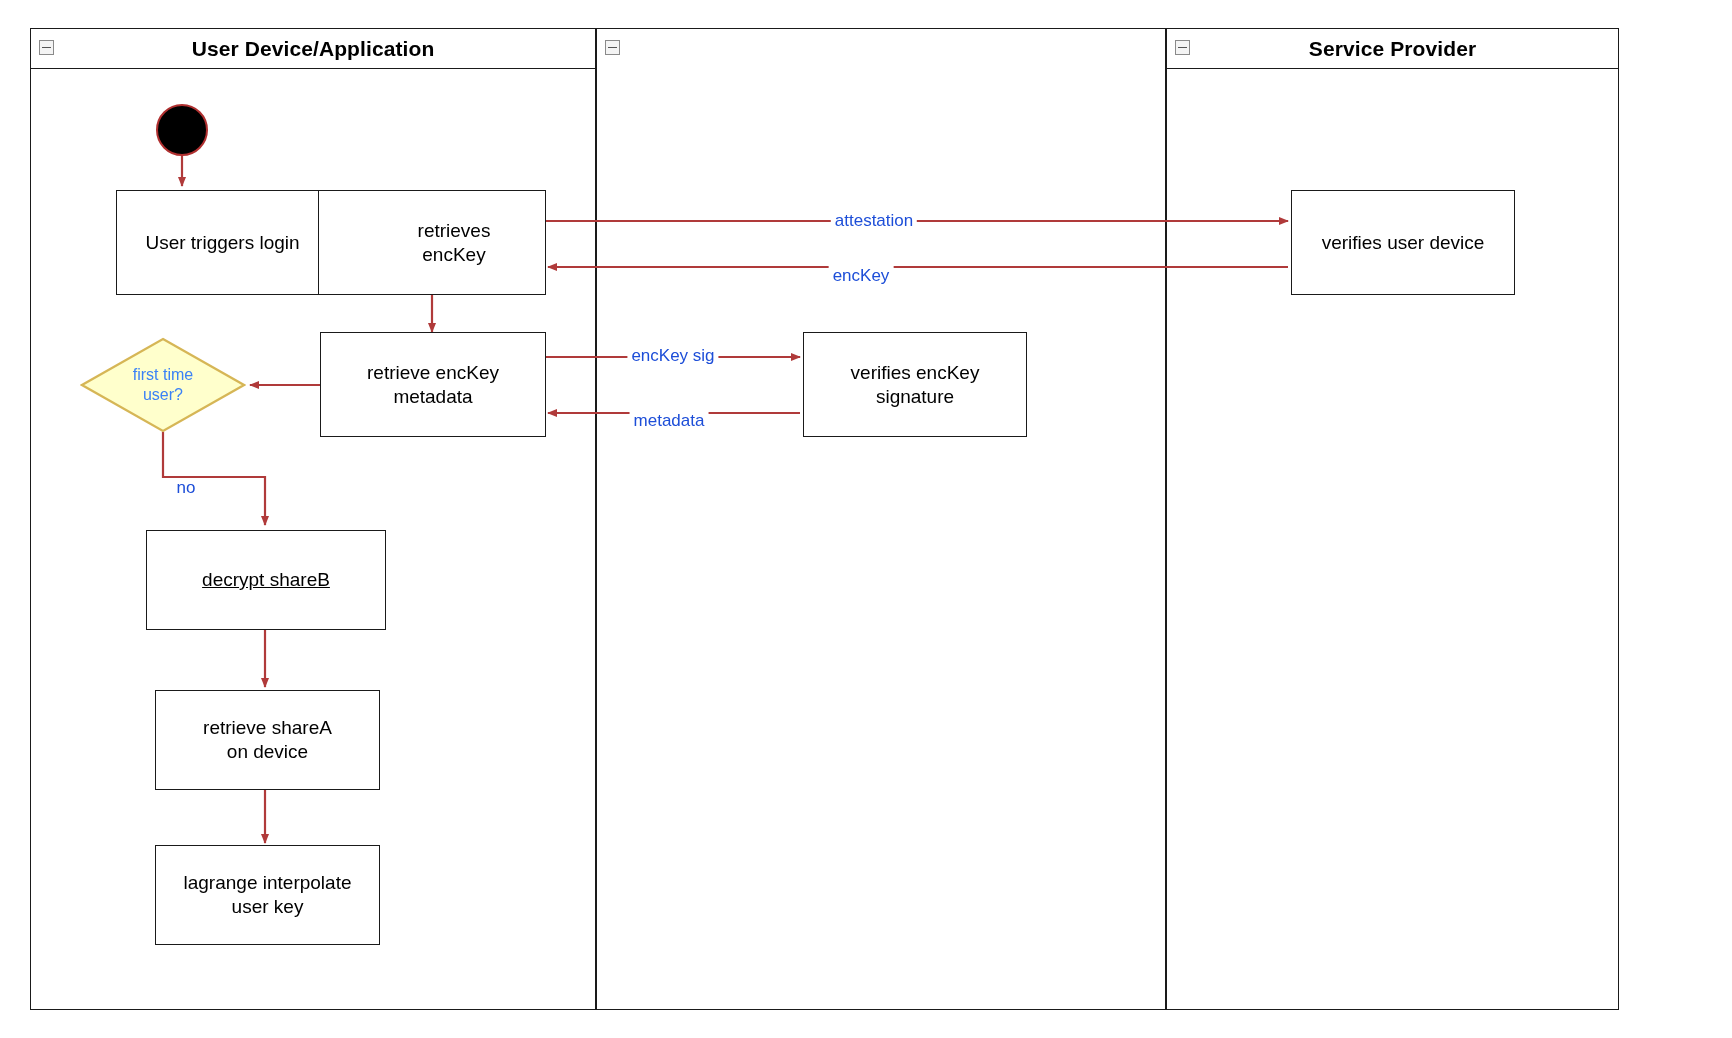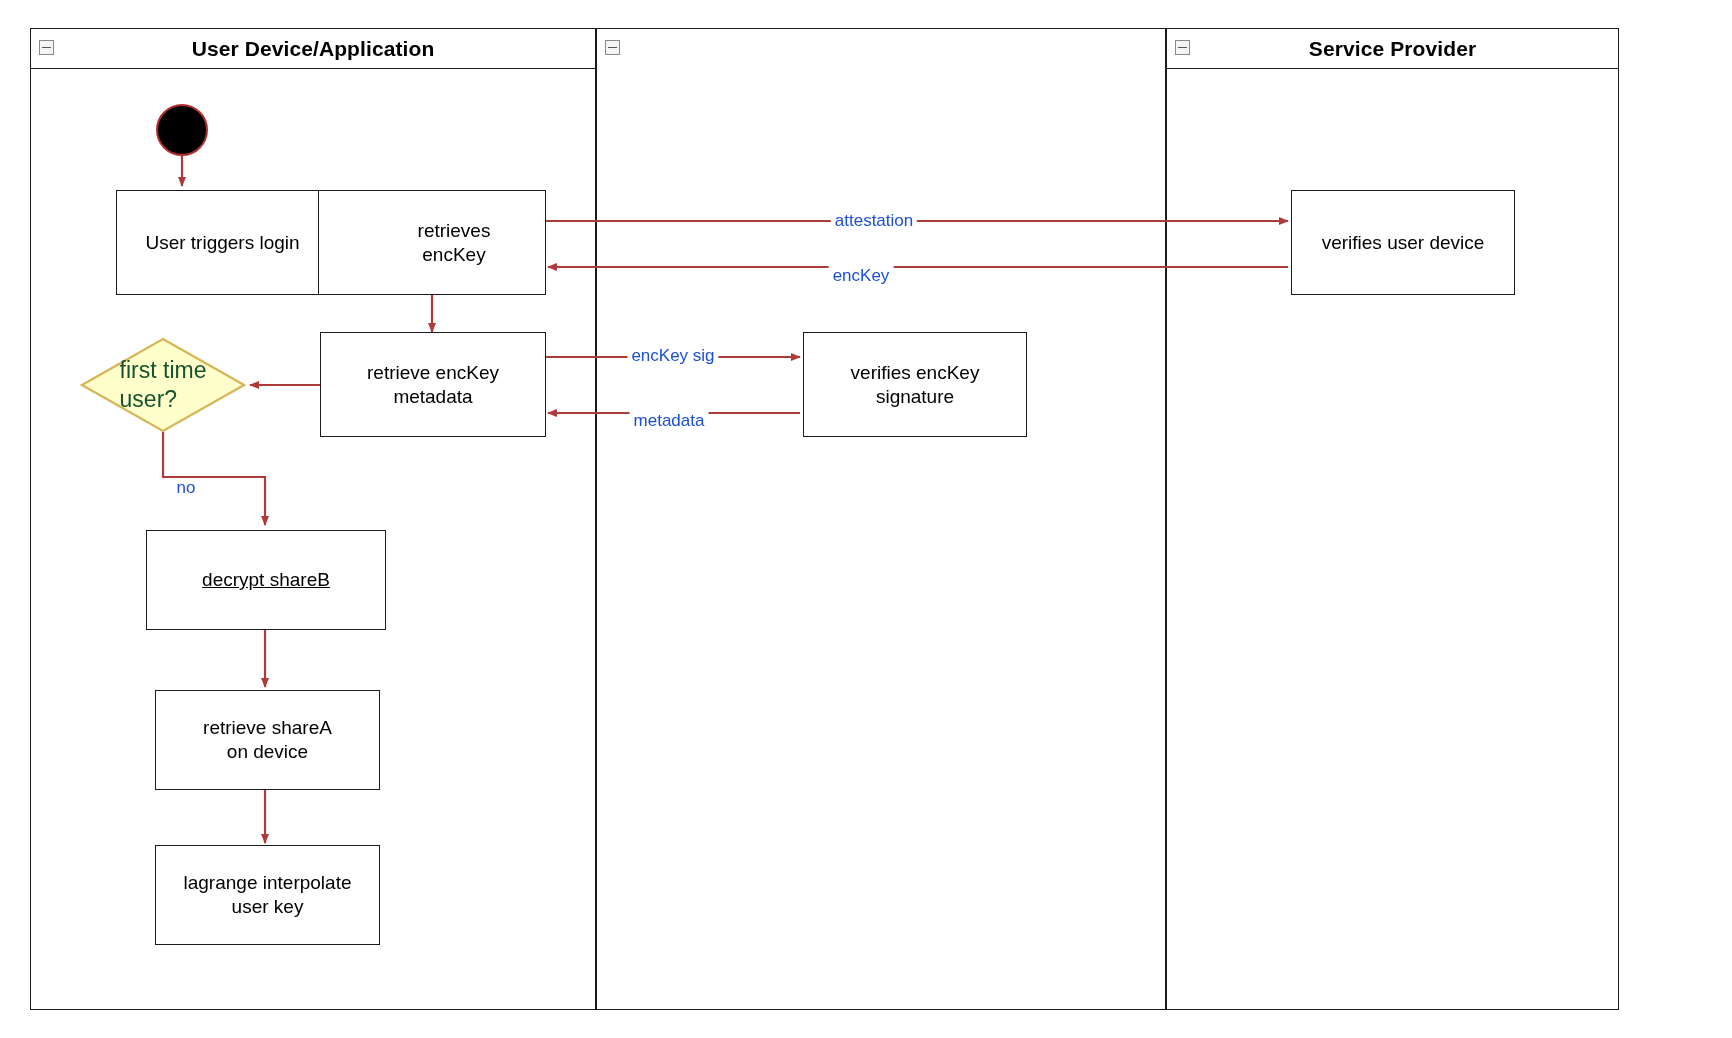--- a/index.html
+++ b/index.html
@@ -97,23 +97,23 @@
     height: 100%;
   }
   .decision .dec-label {
     position: absolute;
     left: 0; top: 0;
     width: 100%;
     height: 100%;
     display: flex;
     align-items: center;
     justify-content: center;
-    text-align: left;
-    font-size: 23px;
-    color: #14532d;
+    text-align: center;
+    font-size: 16px;
+    color: #3b82f6;
     line-height: 1.25;
     white-space: pre-line;
   }
   
   .edge-layer {
     position: absolute;
     left: 0; top: 0;
     width: 1732px;
     height: 1038px;
     pointer-events: none;

